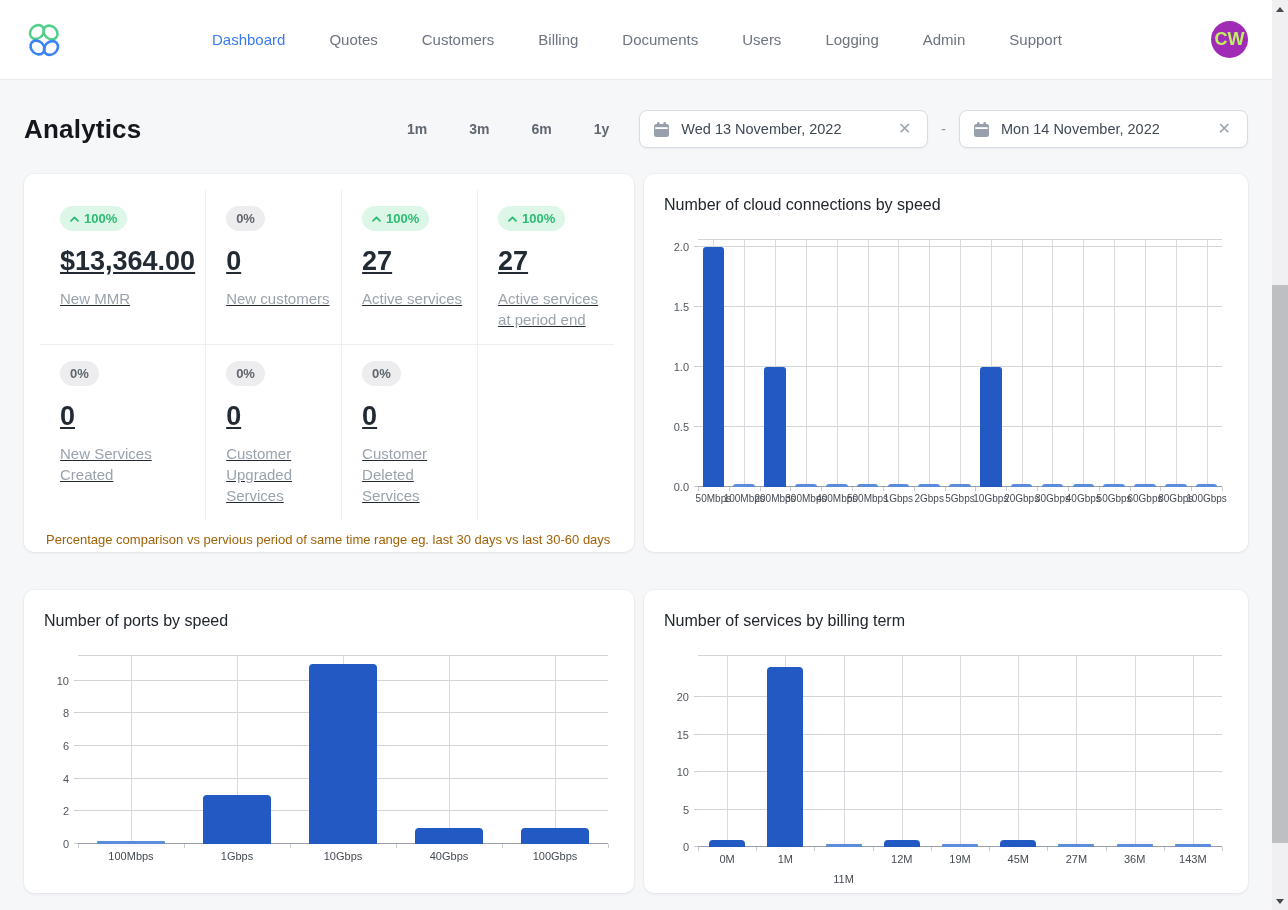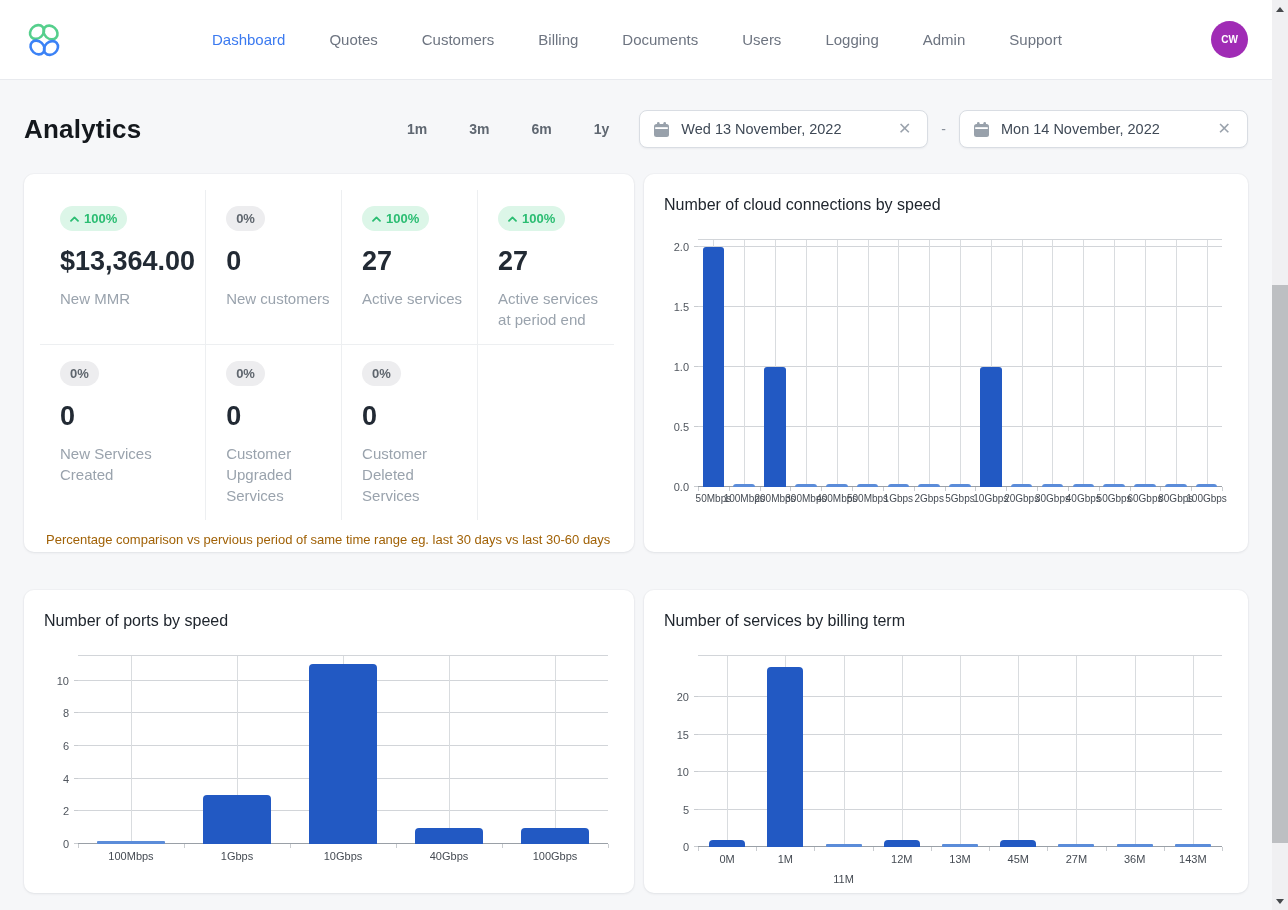--- a/index.html
+++ b/index.html
@@ -18,21 +18,21 @@
     display:flex; align-items:center; padding:0 24px;
   }
   .logo { width:40px; height:40px; flex:none; }
   .nav { display:flex; gap:44px; list-style:none; margin-left:148px; }
   .nav a {
     text-decoration:none; font-size:15px; color:#6d7480; cursor:pointer; white-space:nowrap;
   }
   .nav a.active { color:#3b7af0; }
   .avatar {
     margin-left:auto; width:37px; height:37px; border-radius:50%;
-    background:#a02cb5; color:#ffffff; font-size:10px; font-weight:bold;
+    background:#a02cb5; color:#bef264; font-size:18px; font-weight:bold;
     display:flex; align-items:center; justify-content:center; cursor:pointer;
   }
 
   
   .toolbar { display:flex; align-items:center; padding:0 24px; margin:30px 0 26px; }
   .page-title { font-size:26px; font-weight:bold; color:#14181d; letter-spacing:.2px; }
   .toolbar .spacer { flex:1; }
   .ranges { display:flex; gap:42px; margin-right:30px; }
   .ranges button {
     background:none; border:none; font-family:inherit; font-size:14px; color:#5f6771;
@@ -53,21 +53,21 @@
   .content { padding:0 24px; display:grid; grid-template-columns:610fr 604fr; gap:38px 10px; }
   .card {
     background:#fff; border-radius:10px;
     box-shadow:0 1px 3px rgba(16,24,40,.07), 0 0 0 1px rgba(16,24,40,.02);
   }
   .card.row1 { height:378px; }
   .card.row2 { height:303px; }
 
   
   .stats-card { padding:16px 20px 12px 16px; overflow:hidden; }
-  .stats-grid { display:grid; grid-template-columns:repeat(4,1fr); }
+  .stats-grid { display:grid; grid-template-columns:repeat(4,1fr);text-decoration:underline; }
   .stat { padding:16px 10px 14px 20px; min-height:148px; }
   .stat:not(:nth-child(4n)) { border-right:1px solid #edeff1; }
   .stat:nth-child(n+5) { border-top:1px solid #edeff1; min-height:156px; }
   .badge {
     display:inline-flex; align-items:center; gap:5px;
     padding:5px 10px; border-radius:999px; font-size:13px; font-weight:bold;
   }
   .badge.up { background:#dcf6e8; color:#2bbd72; }
   .badge.neutral { background:#ededef; color:#5f666e; }
   .badge svg { display:block; }
@@ -486,21 +486,21 @@
               <div class="bcol">
                 <div class="bar zero" style="width: 62%; background: rgb(91, 140, 217);"></div>
               </div>
             </div>
           </div>
         <div class="xlabels">
             <span class="xlab" style="left: 5.55556%; font-size: 11px;">0M</span>
             <span class="xlab" style="left: 16.6667%; font-size: 11px;">1M</span>
             <span class="xlab" style="left: 27.7778%; font-size: 11px; margin-top: 20px;">11M</span>
             <span class="xlab" style="left: 38.8889%; font-size: 11px;">12M</span>
-            <span class="xlab" style="left: 50%; font-size: 11px;">13M</span>
+            <span class="xlab" style="left: 50%; font-size: 11px;">19M</span>
             <span class="xlab" style="left: 61.1111%; font-size: 11px;">45M</span>
             <span class="xlab" style="left: 72.2222%; font-size: 11px;">27M</span>
             <span class="xlab" style="left: 83.3333%; font-size: 11px;">36M</span>
             <span class="xlab" style="left: 94.4444%; font-size: 11px;">143M</span>
           </div>
       </div>
     </div>
 
   </div>
 </div>

